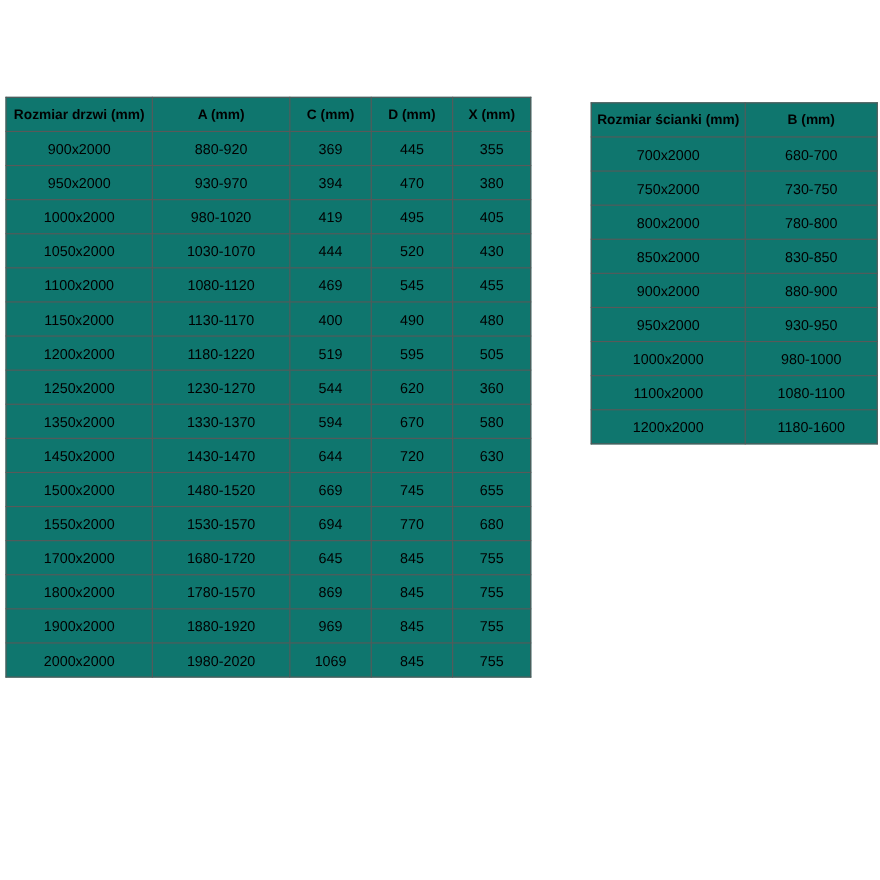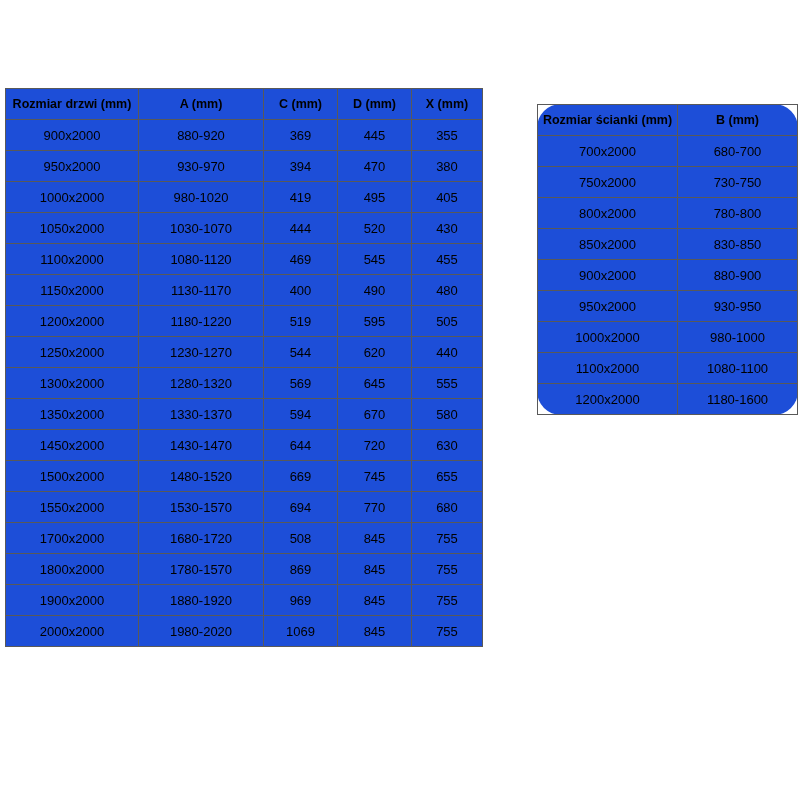--- a/index.html
+++ b/index.html
@@ -15,21 +15,21 @@
   .page {
     position: relative;
     width: 800px;
     height: 800px;
     background: #ffffff;
   }
   table.dim-table {
     position: absolute;
     border-collapse: collapse;
     table-layout: fixed;
-    background: #1d4ed8;
+    background: #0f766e;
     padding-left: 27px;
   }
   table.dim-table th,
   table.dim-table td {
     border: 1px solid #595959;
     text-align: center;
     vertical-align: middle;
     height: 31px;
     padding: 0 2px;
     font-size: 13px;
@@ -46,23 +46,22 @@
     top: 88px;
     width: 477px;
   }
   #door-table col.c1 { width: 133px; }
   #door-table col.c2 { width: 125px; }
   #door-table col.c3 { width: 74px; }
   #door-table col.c4 { width: 74px; }
   #door-table col.c5 { width: 71px; }
   #wall-table {
     left: 537px;
-    top: 104px;
+    top: 93px;
     width: 260px;
-    border-radius: 24px;
   }
   #wall-table col.c1 { width: 140px; }
   #wall-table col.c2 { width: 120px; }
 </style>
 </head>
 <body>
 
 <div class="page">
 
   <table id="door-table" class="dim-table">
@@ -130,28 +129,21 @@
           <td>1180-1220</td>
           <td>519</td>
           <td>595</td>
           <td>505</td>
         </tr>
         <tr>
           <td>1250x2000</td>
           <td>1230-1270</td>
           <td>544</td>
           <td>620</td>
-          <td>440</td>
-        </tr>
-        <tr>
-          <td>1300x2000</td>
-          <td>1280-1320</td>
-          <td>569</td>
-          <td>645</td>
-          <td>555</td>
+          <td>360</td>
         </tr>
         <tr>
           <td>1350x2000</td>
           <td>1330-1370</td>
           <td>594</td>
           <td>670</td>
           <td>580</td>
         </tr>
         <tr>
           <td>1450x2000</td>
@@ -170,21 +162,21 @@
         <tr>
           <td>1550x2000</td>
           <td>1530-1570</td>
           <td>694</td>
           <td>770</td>
           <td>680</td>
         </tr>
         <tr>
           <td>1700x2000</td>
           <td>1680-1720</td>
-          <td>508</td>
+          <td>645</td>
           <td>845</td>
           <td>755</td>
         </tr>
         <tr>
           <td>1800x2000</td>
           <td>1780-1570</td>
           <td>869</td>
           <td>845</td>
           <td>755</td>
         </tr>

